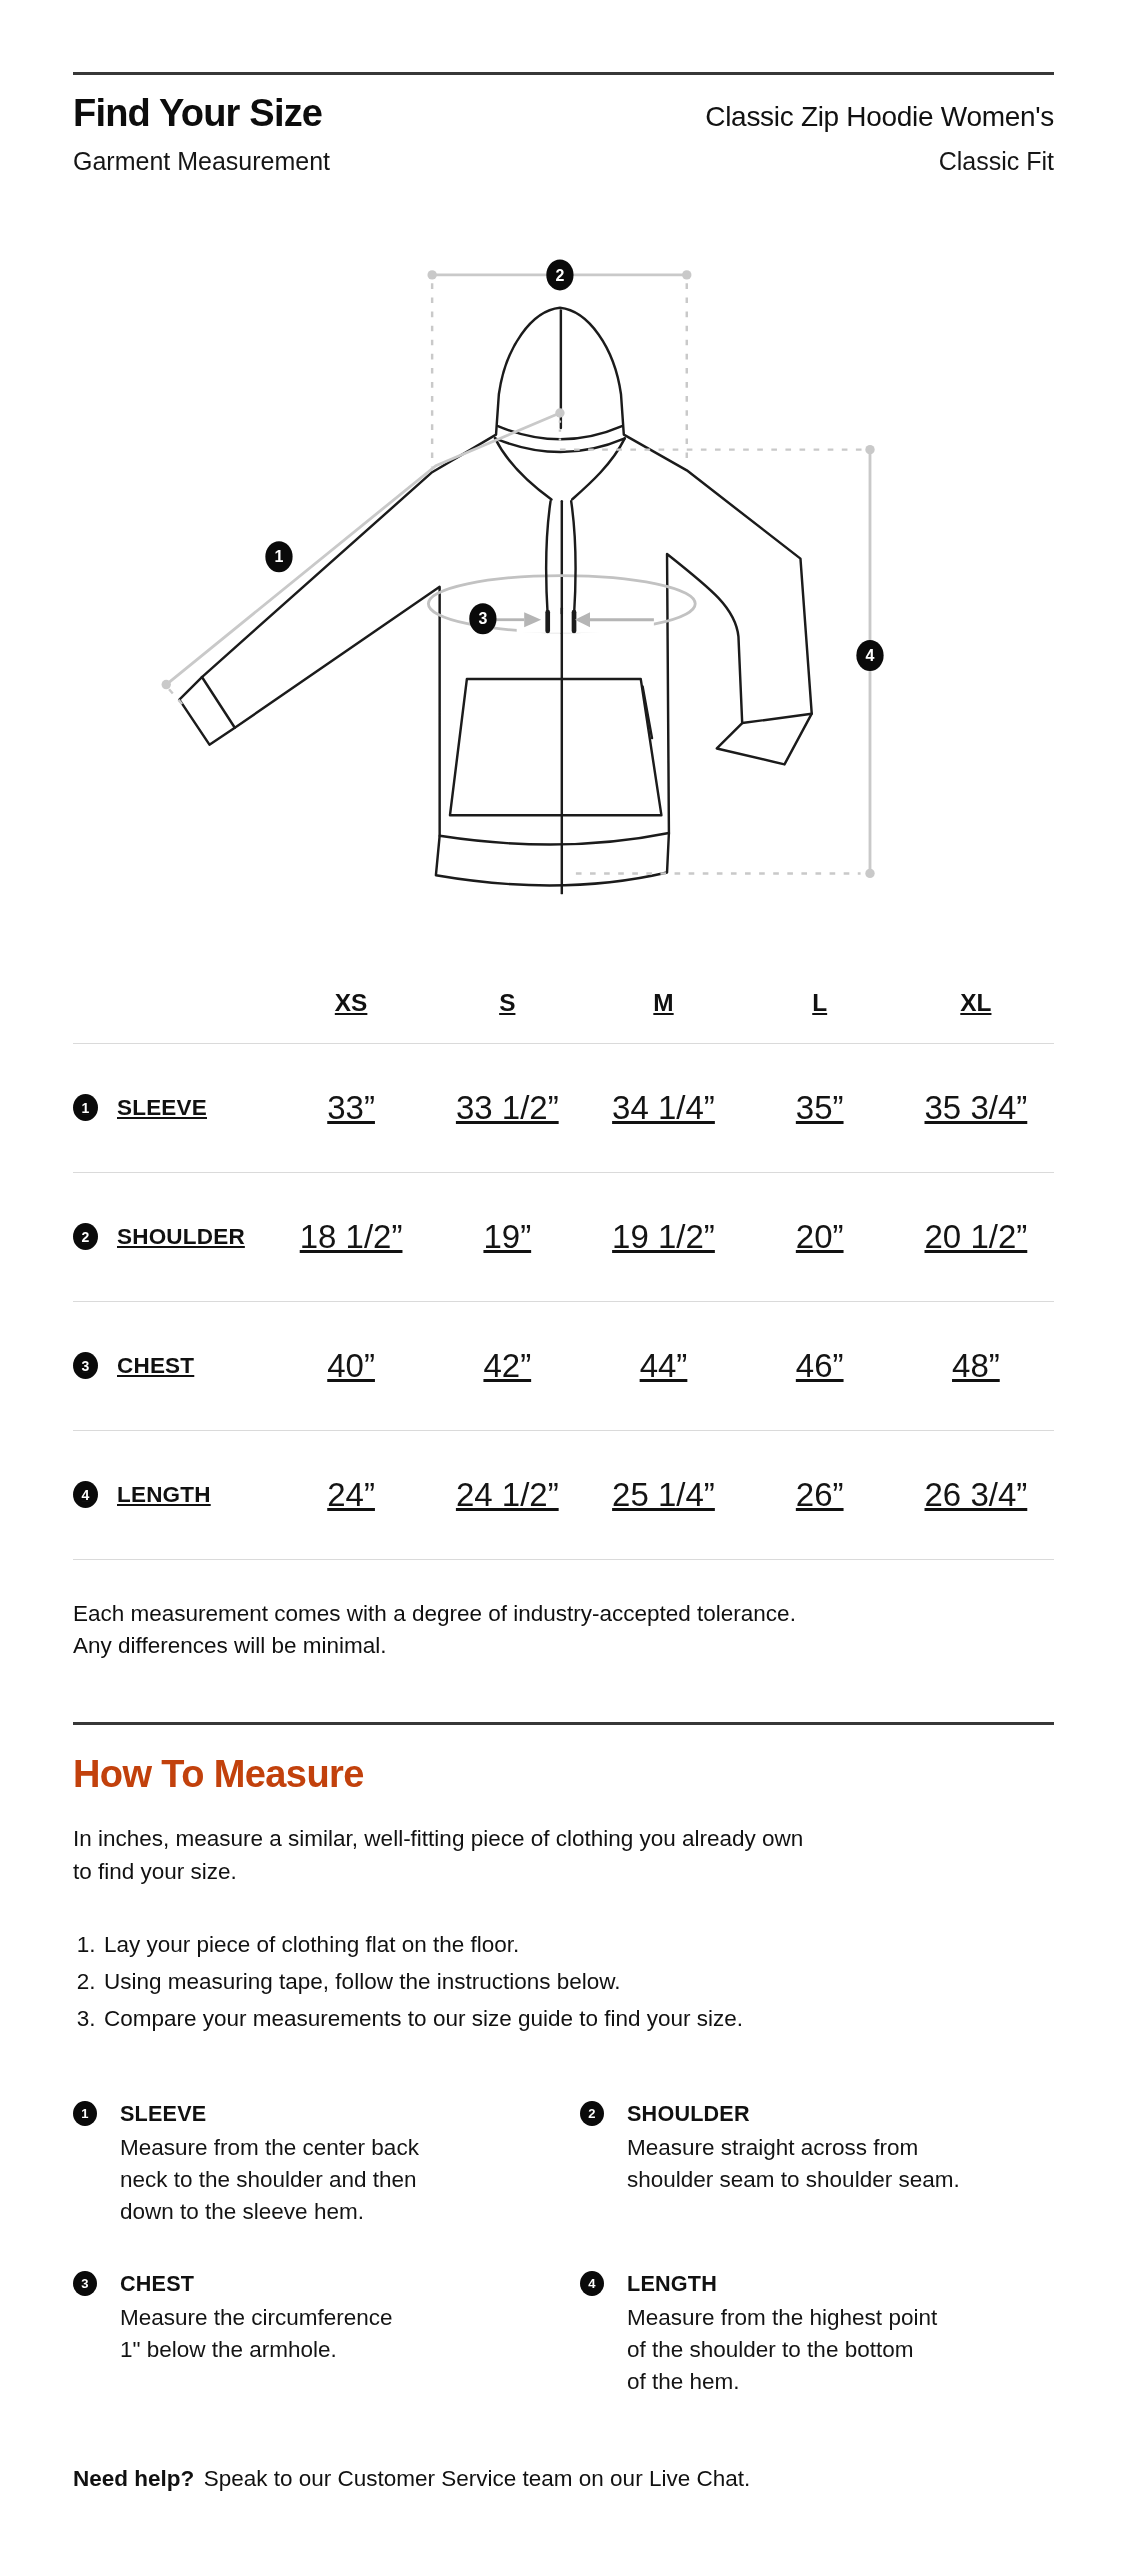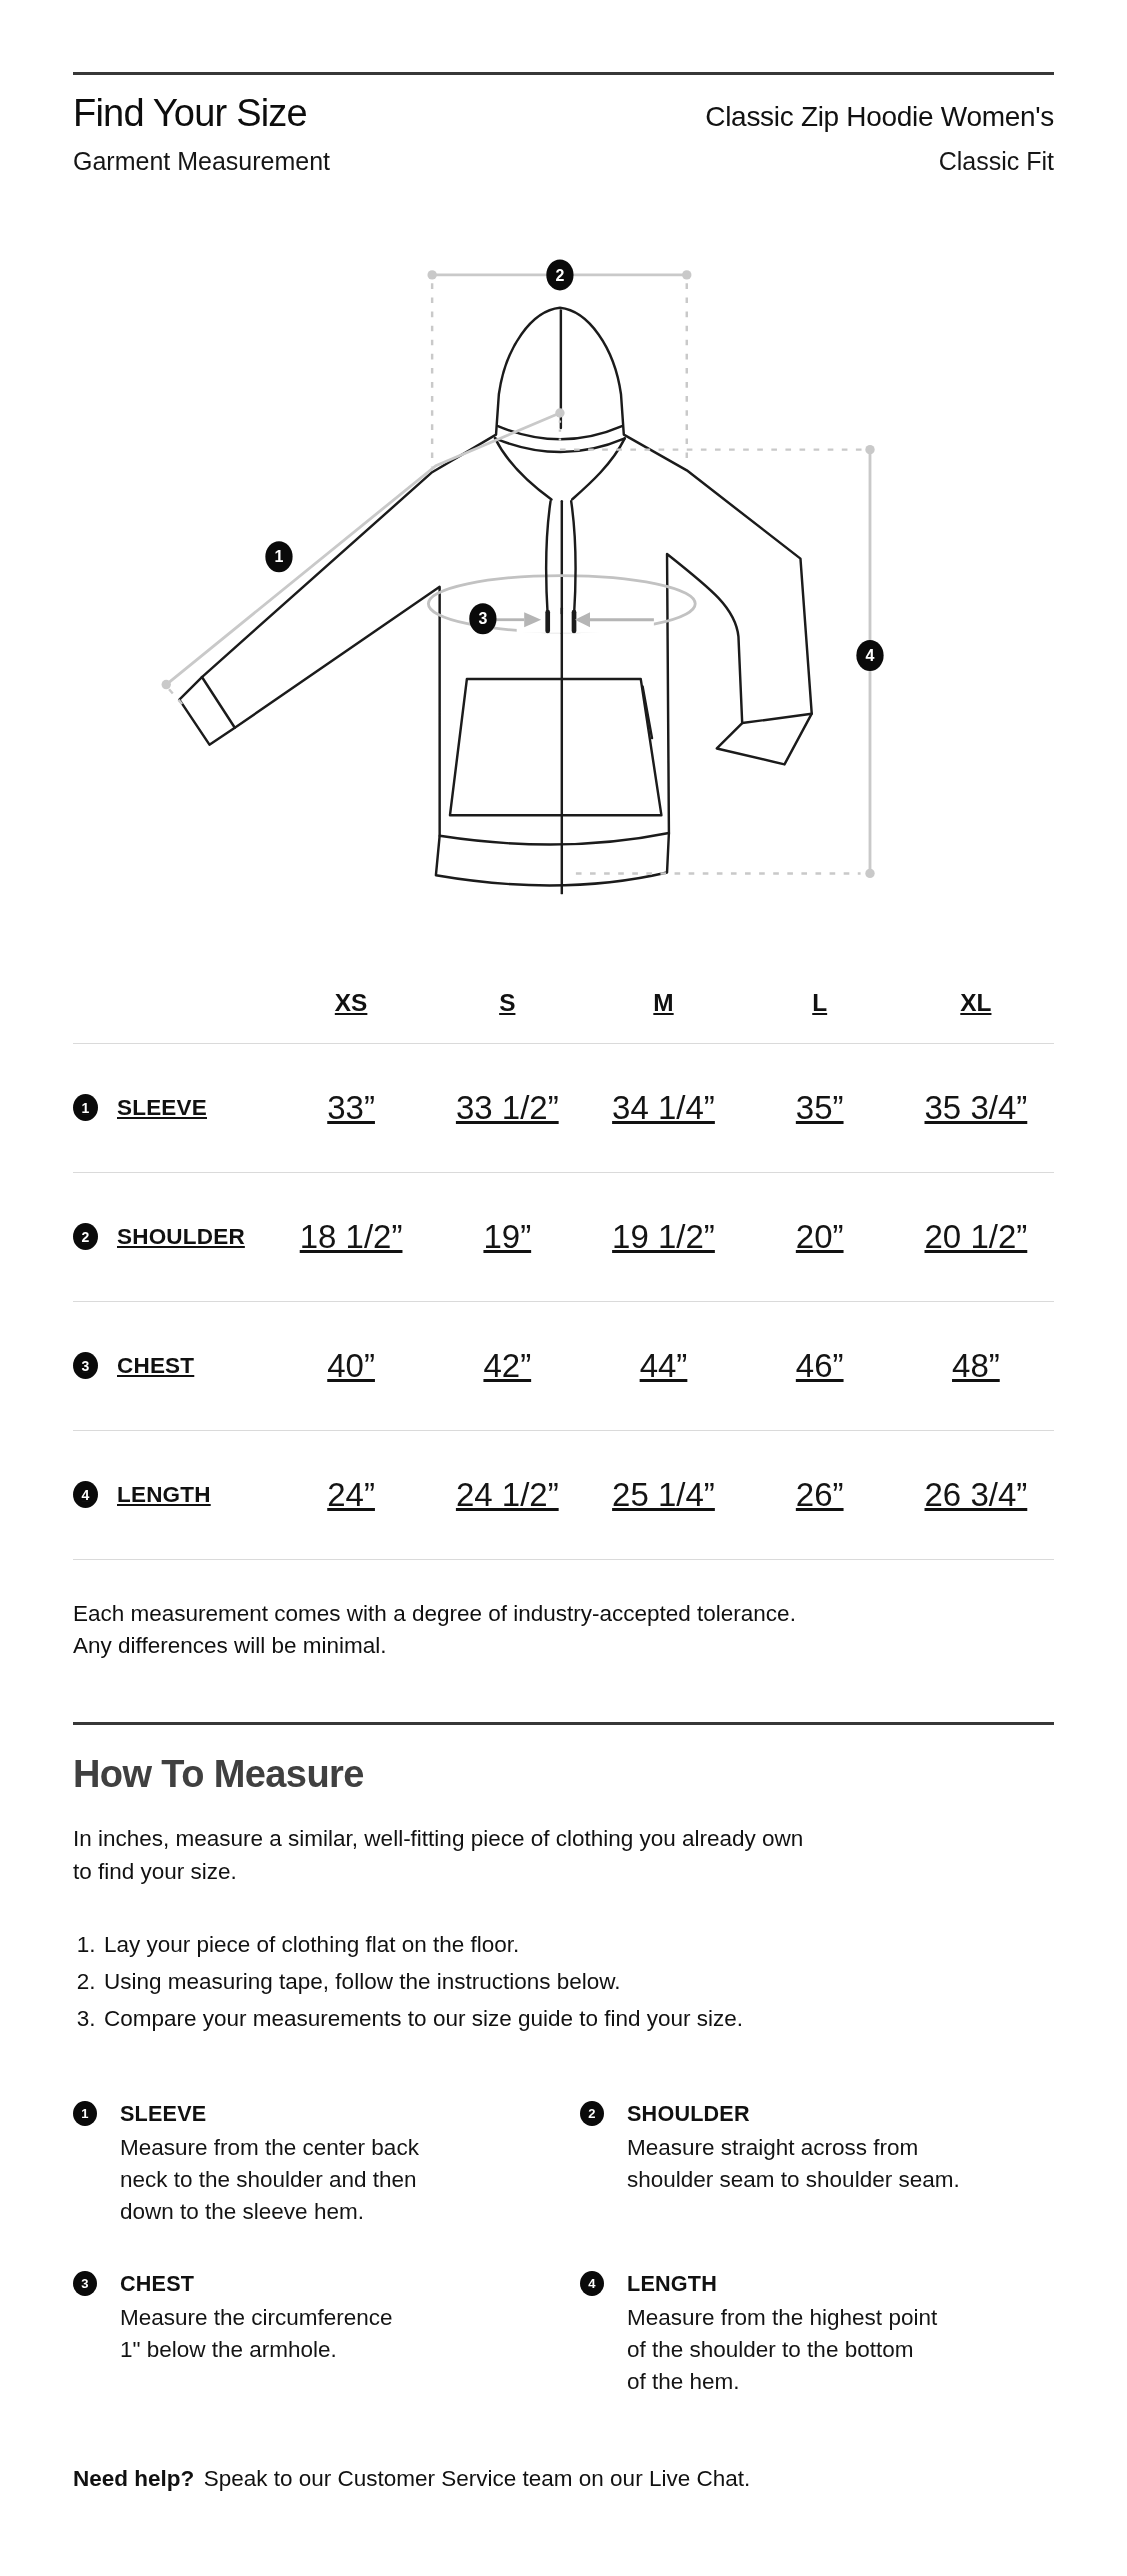--- a/index.html
+++ b/index.html
@@ -12,21 +12,21 @@
   .page { width:1127px; min-height:2576px; padding:0 73px 47px 73px; }
 
   .rule { height:2.8px; background:#383838; }
   .rule-top { margin-top:72px; }
   .rule-mid { margin-top:60px; }
 
   
   .header-row { display:flex; justify-content:space-between; align-items:baseline; }
   .header-row.first { margin-top:17px; }
   .header-row.second { margin-top:12.2px; }
-  .page-title { font-size:38px; font-weight:400; letter-spacing:-0.8px; color:#0d0d0d; }
+  .page-title { font-size:38px; font-weight:700; letter-spacing:-0.8px; color:#0d0d0d; }
   .product-name { font-size:28px; font-weight:400; letter-spacing:-0.3px; }
   .page-subtitle, .fit-label { font-size:25px; font-weight:400; color:#161616; }
 
   
   .diagram-wrap { margin-top:66px; height:669px; position:relative; }
   .diagram-wrap svg { display:block; margin-left:19px; }
 
   
   .badge {
     width:25px; height:27px; border-radius:50%;
@@ -44,21 +44,21 @@
   .t-data { height:129px; border-top:0.9px solid #dadada; }
   .t-data:last-child { border-bottom:0.9px solid #dadada; }
   .t-label-cell { display:flex; align-items:center; gap:19px; }
   .t-label { font-size:22.5px; font-weight:700; letter-spacing:0.2px; }
   .t-val { font-size:33px; font-weight:400; text-align:center; color:#141414; }
   .t-bottom-sep { height:0.9px; background:#dadada; }
 
   .tolerance { margin-top:38px; font-size:22.5px; line-height:32px; white-space:pre-line; color:#101010; }
 
   
-  .h2 { margin-top:28px; font-size:38px; font-weight:700; letter-spacing:-0.6px; color:#404040; }
+  .h2 { margin-top:28px; font-size:38px; font-weight:700; letter-spacing:-0.6px; color:#c2410c; }
   .intro { margin-top:26px; font-size:22.5px; line-height:33px; white-space:pre-line; }
   .steps { margin-top:38px; }
   .step { display:flex; gap:8.5px; font-size:22.5px; line-height:37px; }
   .step-num { width:22.5px; text-align:right; flex:none; }
 
   .guide { margin-top:64px; display:grid; grid-template-columns:507px 1fr; row-gap:43px; }
   .guide-item-header { display:flex; align-items:center; gap:23.5px; }
   .guide-label { font-size:21.6px; font-weight:700; letter-spacing:0.2px; }
   .guide-desc { margin-top:5px; margin-left:47px; font-size:22.5px; line-height:32px; white-space:pre-line; color:#141414; }
 

